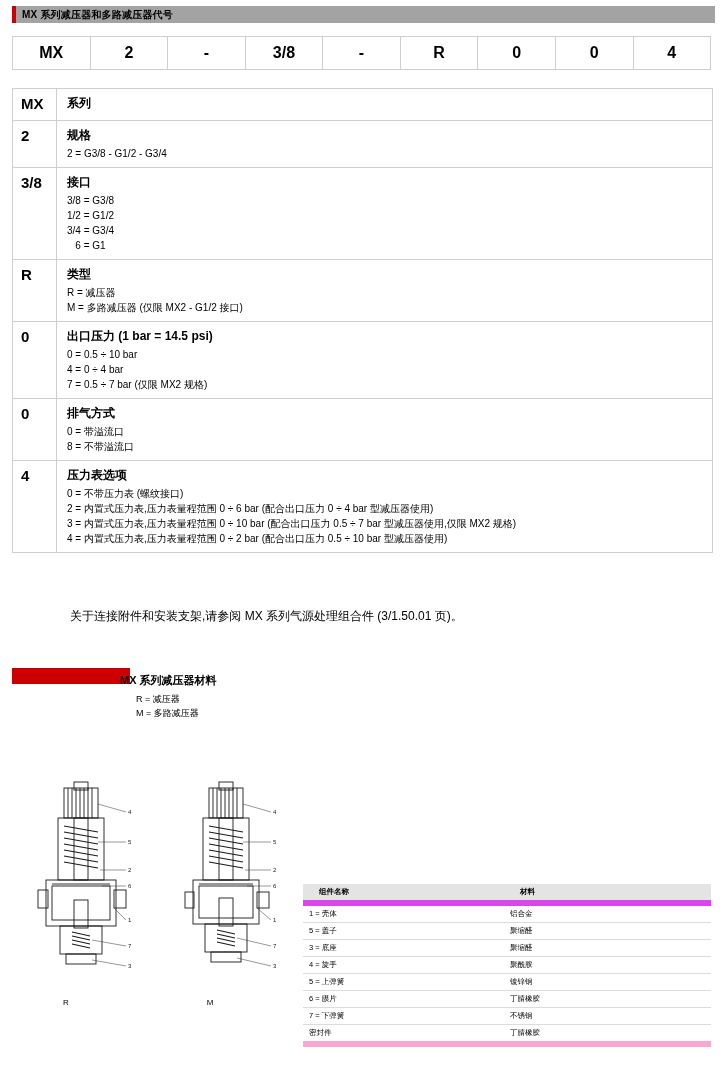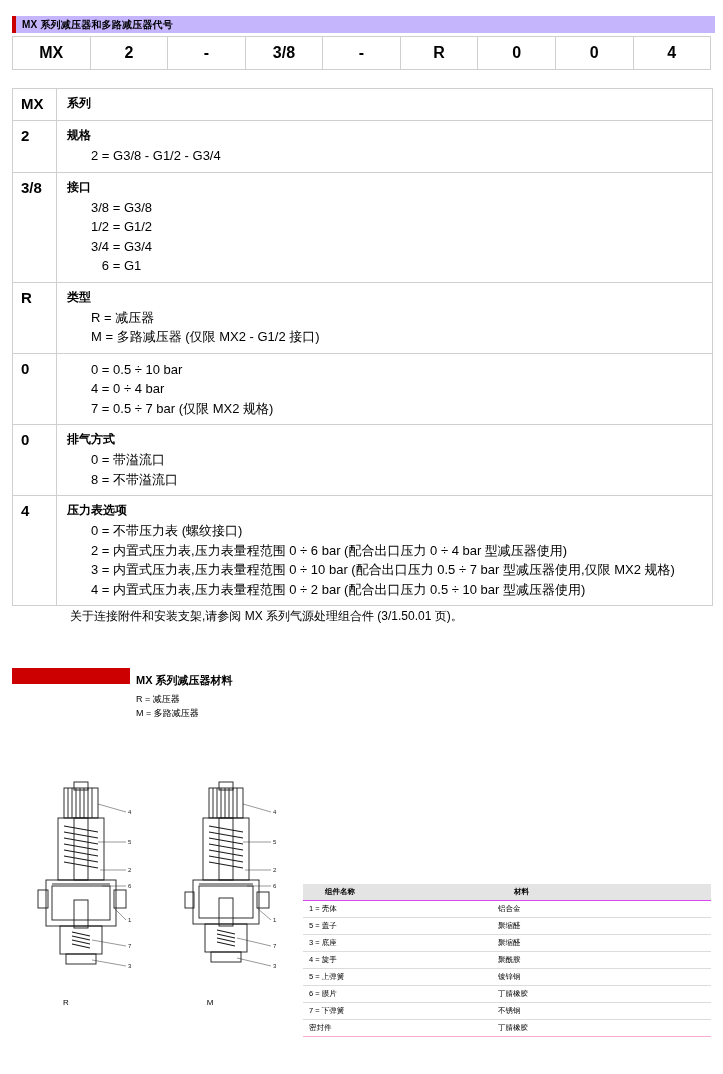--- a/index.html
+++ b/index.html
@@ -8,22 +8,22 @@
     background:#ffffff;
     font-family:"Liberation Sans", sans-serif;
     color:#000;
     position:relative;
     overflow:hidden;
   }
   .page{position:relative;width:723px;height:1074px;}
 
   
   .title-bar{
-    position:absolute;left:12px;top:16px;width:699px;height:17px;
-    background:#c4b5fd;border-left:4px solid #cc0000;
+    position:absolute;left:12px;top:6px;width:699px;height:17px;
+    background:#a3a3a3;border-left:4px solid #cc0000;
     display:flex;align-items:center;
   }
   .title-bar .t{
     font-size:10px;font-weight:bold;padding-left:6px;letter-spacing:.2px;
   }
 
   
   .code-row{
     position:absolute;left:12px;top:36px;width:699px;height:32px;
     display:flex;border:1px solid #cfcfcf;border-left:none;border-right:none;
@@ -47,36 +47,36 @@
     width:44px;min-width:44px;
     border-right:1px solid #cfcfcf;
     font-size:15px;font-weight:bold;
     display:flex;align-items:flex-start;
     padding:6px 0 6px 8px;box-sizing:border-box;
   }
   .spec-val{
     flex:1;padding:6px 8px 6px 10px;box-sizing:border-box;
   }
   .spec-head{font-size:12px;font-weight:bold;margin-bottom:2px;}
-  .spec-line{font-size:13px;line-height:1.5;white-space:pre;margin-left:24px;}
+  .spec-line{font-size:10px;line-height:1.5;white-space:pre;}
 
   
   .note{
     position:absolute;left:26px;top:608px;width:680px;
     font-size:12px;
     margin-left:44px;
   }
 
   
   .mat-bar{
     position:absolute;left:12px;top:668px;width:118px;height:16px;
     background:#cc0000;
   }
   .mat-title{
-    position:absolute;left:136px;top:673px;
+    position:absolute;left:120px;top:673px;
     font-size:11px;font-weight:bold;
   }
   .mat-sub{
     position:absolute;left:136px;top:692px;
     font-size:9px;line-height:1.6;
   }
 
   
   .drawings{position:absolute;left:10px;top:780px;width:290px;height:230px;}
   .dwg{position:absolute;top:0;width:120px;height:210px;}
@@ -84,27 +84,27 @@
     position:absolute;top:998px;font-size:8px;text-align:center;width:40px;
   }
 
   
   .mtable{
     position:absolute;left:303px;top:884px;width:408px;
     border-collapse:collapse;font-size:7.5px;
   }
   .mtable th{
     background:#e4e4e4;text-align:left;font-weight:bold;
-    padding:3px 22px;border-bottom:1px solid #d946ef;font-size:7.5px;
+    padding:3px 16px;border-bottom:6px solid #d946ef;font-size:7.5px;
   }
   .mtable td{
     padding:3px 6px;border-bottom:1px solid #dcdcdc;margin-left:28px;
   }
   .mtable td.c2, .mtable th.c2{width:175px;}
-  .mtable tr:last-child td{border-bottom:1px solid #f9a8d4;}
+  .mtable tr:last-child td{border-bottom:6px solid #f9a8d4;}
 </style>
 </head>
 <body>
 
 <div class="page">
 
   <div class="title-bar">
     <span class="t">MX 系列减压器和多路减压器代号</span>
   </div>
 
@@ -153,20 +153,21 @@
       <div class="spec-val">
         <div class="spec-head">类型</div>
         <div class="spec-line">R = 减压器</div>
         <div class="spec-line">M = 多路减压器 (仅限 MX2 - G1/2 接口)</div>
       </div>
     </div>
 
     <div class="spec-row">
       <div class="spec-key">0</div>
       <div class="spec-val">
+        <div class="spec-head">出口压力 (1 bar = 14.5 psi)</div>
         <div class="spec-line">0 = 0.5 ÷ 10 bar</div>
         <div class="spec-line">4 = 0 ÷ 4 bar</div>
         <div class="spec-line">7 = 0.5 ÷ 7 bar (仅限 MX2 规格)</div>
       </div>
     </div>
 
     <div class="spec-row">
       <div class="spec-key">0</div>
       <div class="spec-val">
         <div class="spec-head">排气方式</div>

